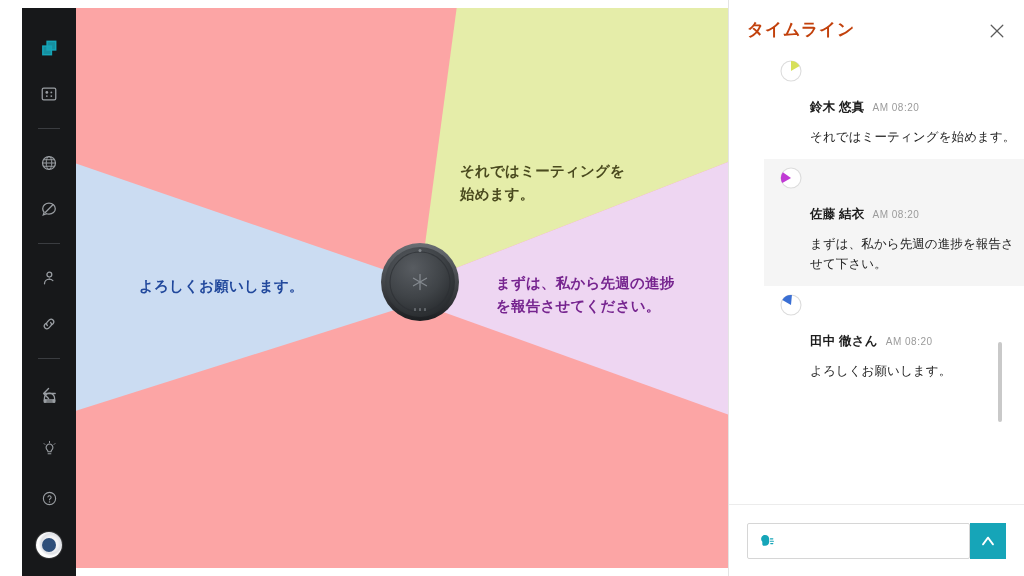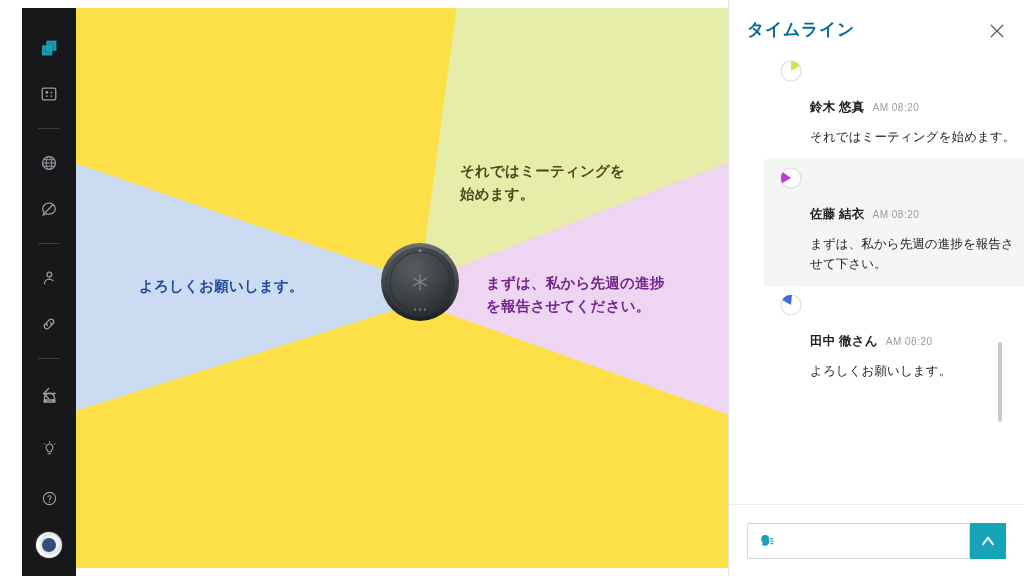--- a/index.html
+++ b/index.html
@@ -49,56 +49,56 @@
   }
   .sb-avatar i{
     display:block;width:14px;height:14px;border-radius:50%;
     background:#2f4f7a;
   }
 
   
   .canvas{
     position:absolute;left:76px;top:8px;
     width:652px;height:560px;
-    background:#fde047;
+    background:#fca5a5;
     overflow:hidden;
   }
   .canvas svg{position:absolute;left:0;top:0;}
 
   .sector-label{
     position:absolute;
     font-weight:bold;
     font-size:14.5px;
     line-height:1.62;
     letter-spacing:.2px;
     white-space:pre-line;
   }
   #lbl-green{left:384px;top:152px;color:#4a4a1f;}
-  #lbl-purple{left:410px;top:264px;color:#76248f;}
+  #lbl-purple{left:420px;top:264px;color:#76248f;}
   #lbl-blue{left:63px;top:267px;color:#21489c;}
 
   
   .device{
     position:absolute;left:304px;top:234px;width:80px;height:80px;
   }
 
   
   .panel{
     position:absolute;left:728px;top:0;width:296px;height:576px;
     background:#ffffff;
     border-left:1px solid #e4e4e4;
     box-sizing:border-box;
   }
   .panel-head{
     position:relative;height:58px;
     display:flex;align-items:center;
     padding:0 16px 0 18px;
   }
   .panel-title{
-    font-size:17px;font-weight:bold;color:#0369a1;letter-spacing:.6px;
+    font-size:17px;font-weight:bold;color:#c2410c;letter-spacing:.6px;
   }
   .panel-close{
     position:absolute;right:16px;top:20px;
     width:22px;height:22px;cursor:pointer;
     display:flex;align-items:center;justify-content:center;
     color:#5b5b5b;
   }
 
   .timeline{
     position:absolute;left:0;top:52px;width:295px;height:450px;

